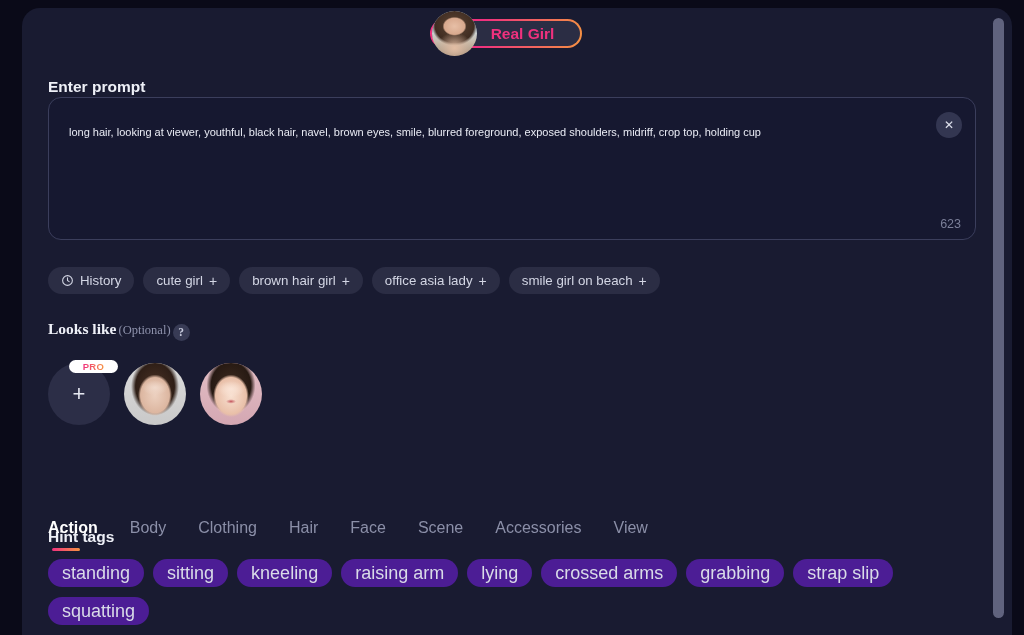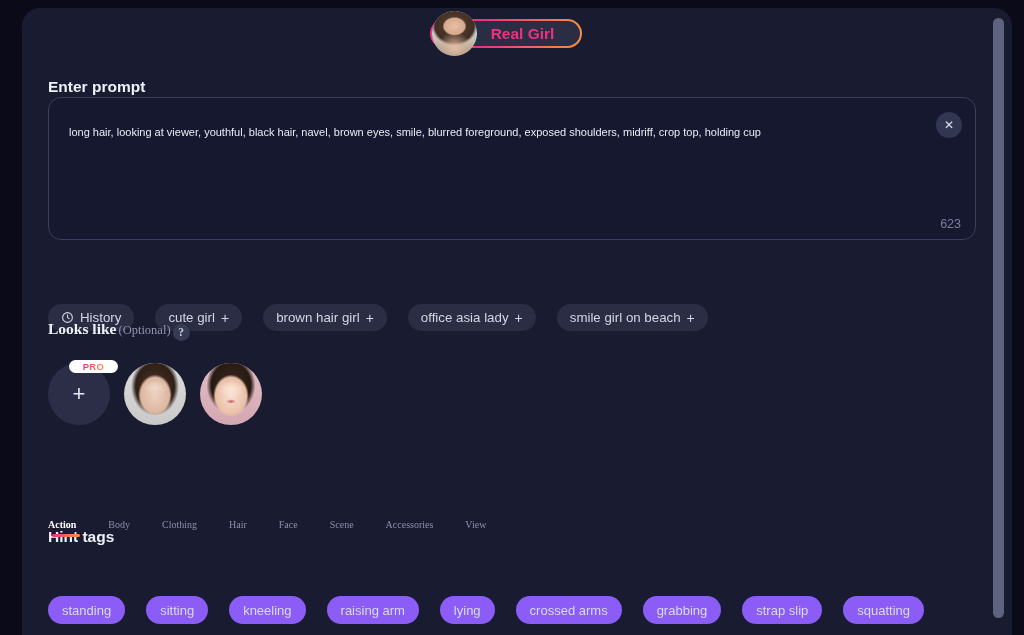--- a/index.html
+++ b/index.html
@@ -167,22 +167,21 @@
     right: 14px; bottom: 8px;
     font-size: 12.5px;
     color: #7b7f99;
   }
 
   
   .chip-row {
     position: absolute;
     display: flex;
     flex-wrap: wrap;
-    gap: 21px;
-    margin-top: 37px;
+    gap: 9px;
   }
   .chip {
     display: inline-flex;
     align-items: center;
     gap: 6px;
     height: 27px;
     padding: 0 13px;
     border-radius: 14px;
     background: #2b2d44;
     color: #d3d6e4;
@@ -256,26 +255,25 @@
   
   .cat-tabs {
     position: absolute;
     left: 26px; top: 511px;
     display: flex;
     gap: 32px;
     align-items: flex-start;
   }
   .cat-tab {
     position: relative;
-    font-size: 10px;
+    font-size: 16px;
     color: #8b8fa8;
     cursor: pointer;
-    padding-bottom: 7px;
+    padding-bottom: 14px;
     white-space: nowrap;
-    font-family: Liberation Serif, serif;
   }
   .cat-tab.active {
     color: #ffffff;
     font-weight: bold;
   }
   .cat-tab.active::after {
     content: "";
     position: absolute;
     left: 4px; bottom: 0;
     width: 28px; height: 3px;
@@ -284,23 +282,23 @@
   }
 
   
   #hint-chip-row {
     left: 26px; top: 551px;
     width: 930px;
     row-gap: 10px;
   }
   #hint-chip-row .chip {
     height: 28px;
-    font-size: 13px;
+    font-size: 18px;
     border-radius: 14px;
-    background: #8b5cf6;
+    background: #4c1d95;
     color: #d9dbe8;
     padding: 0 14px;
   }
 </style>
 </head>
 <body>
 
 <div id="app">
   <div class="panel">
 

